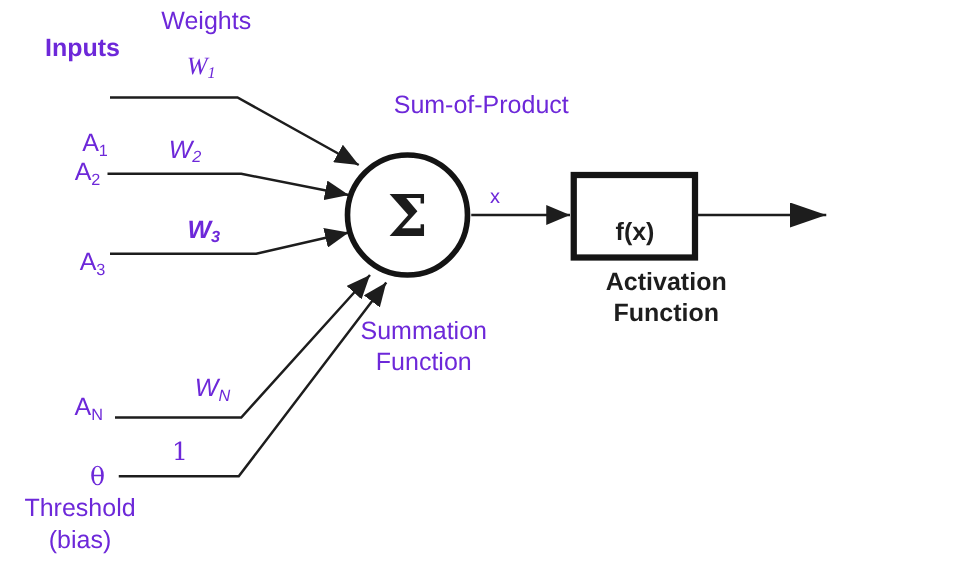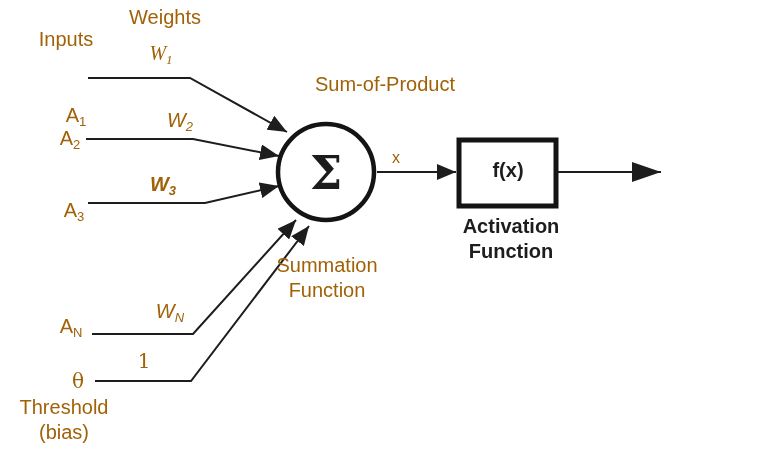--- a/index.html
+++ b/index.html
@@ -17,21 +17,21 @@
   }
   .stage svg {
     position: absolute;
     left: 0;
     top: 0;
   }
   .lbl {
     position: absolute;
     transform: translate(-50%, -50%);
     font-size: 20px;
-    color: #a16207;
+    color: #6d28d9;
     white-space: nowrap;
     line-height: 1.1;
     text-align: center;
   }
   .lbl sub {
     font-size: 13px;
     line-height: 0;
     vertical-align: -0.28em;
   }
   .italic-w {
@@ -79,48 +79,48 @@
 
     <circle cx="326" cy="172" r="48" fill="#ffffff" stroke="#141414" stroke-width="4.5"></circle>
 
     <path d="M377,172 L456,172" fill="none" stroke="#1d1d1d" stroke-width="2" marker-end="url(#ah)"></path>
 
     <rect x="459" y="140" width="97" height="66" fill="#ffffff" stroke="#141414" stroke-width="5"></rect>
 
     <path d="M558,172 L661,172" fill="none" stroke="#1d1d1d" stroke-width="2" marker-end="url(#ah-big)"></path>
   </svg>
 
-  <div class="lbl" style="left:66px; top:39px;">Inputs</div>
+  <div class="lbl" style="left:66px; top:39px;font-weight:bold;">Inputs</div>
   <div class="lbl" style="left:165px; top:17px;">Weights</div>
 
   <div class="lbl" style="left:76px; top:76px;margin-top:39px;"><span>A</span><sub>1</sub></div>
   <div class="lbl" style="left:70px; top:138px;"><span>A</span><sub>2</sub></div>
   <div class="lbl" style="left:74px; top:210px;"><span>A</span><sub>3</sub></div>
   <div class="lbl" style="left:71px; top:326px;text-align:center;"><span>A</span><sub>N</sub></div>
 
   <div class="lbl italic-w" style="left:161px; top:53px;font-family:Liberation Serif, serif;"><span>W</span><sub>1</sub></div>
-  <div class="lbl italic-w" style="left:180px; top:120px;"><span>W</span><sub>2</sub></div>
+  <div class="lbl italic-w" style="left:148px; top:120px;"><span>W</span><sub>2</sub></div>
   <div class="lbl italic-w" style="left:163px; top:184px;font-weight:bold;"><span>W</span><sub>3</sub></div>
   <div class="lbl italic-w" style="left:170px; top:311px;"><span>W</span><sub>N</sub></div>
 
   <div class="lbl serif" style="left:78px; top:381px;">θ</div>
   <div class="lbl serif" style="left:144px; top:361px;">1</div>
   <div class="lbl two-line" style="left:64px; top:420px;">
     <div>Threshold</div>
     <div>(bias)</div>
   </div>
 
   <div class="lbl" style="left:385px; top:84px;">Sum-of-Product</div>
   <div class="lbl serif sigma" style="left:326px; top:173px;">Σ</div>
   <div class="lbl small-x" style="left:396px; top:158px;">x</div>
-  <div class="lbl two-line" style="left:327px; top:278px;">
+  <div class="lbl two-line" style="left:339px; top:278px;">
     <div>Summation</div>
     <div>Function</div>
   </div>
 
-  <div class="lbl bold" style="left:508px; top:170px;">f(x)</div>
-  <div class="lbl bold two-line" style="left:511px; top:239px;">
+  <div class="lbl bold" style="left:508px; top:186px;">f(x)</div>
+  <div class="lbl bold two-line" style="left:533px; top:239px;">
     <div>Activation</div>
     <div>Function</div>
   </div>
 
 
 </div>
 
 </body></html>

